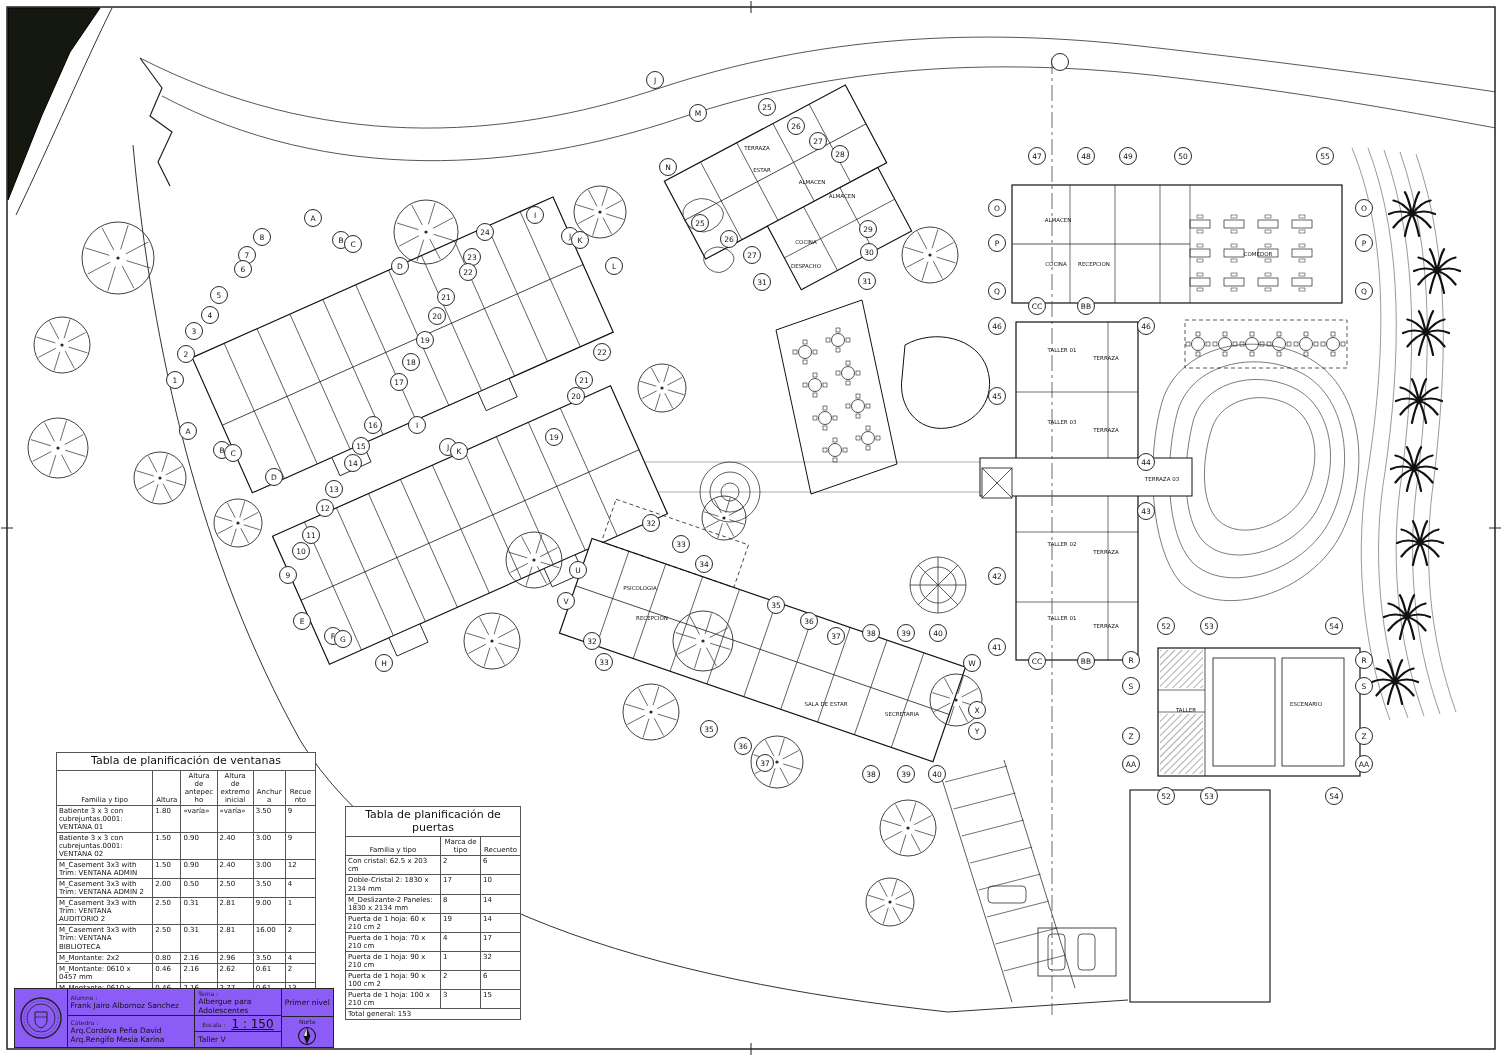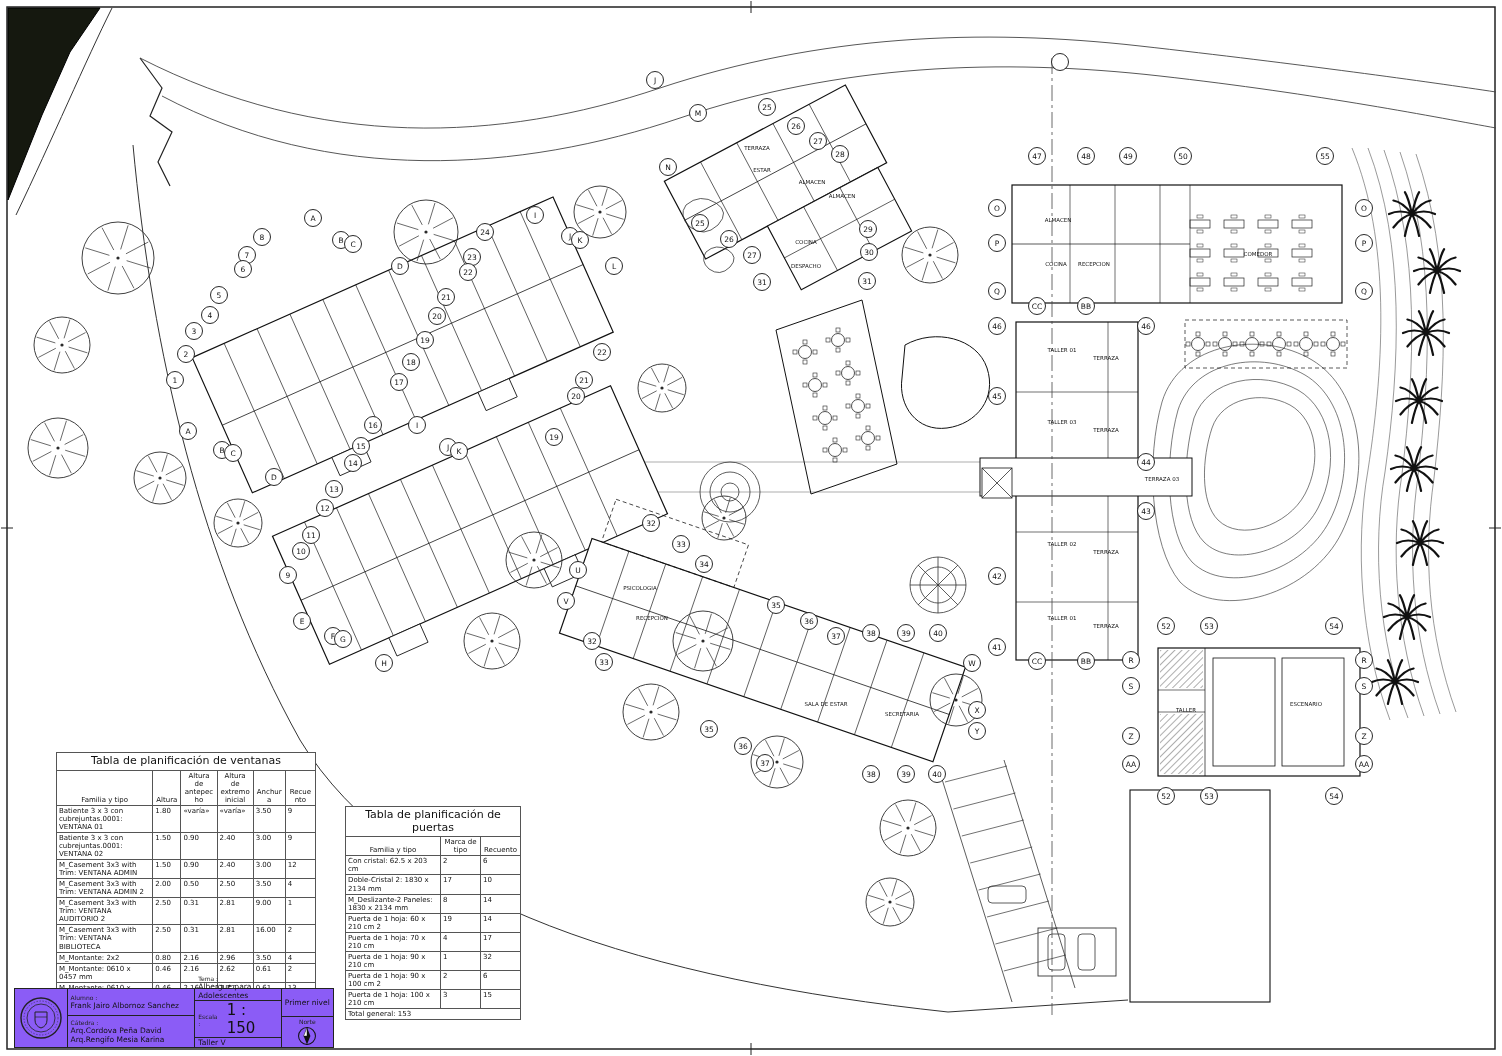--- a/index.html
+++ b/index.html
@@ -1008,21 +1008,21 @@
         <span class="tb-value">Arq.Rengifo Mesia Karina</span>
       </div>
     </div>
     <div class="tb-cell" style="width:86px;justify-content:flex-end;">
       <div class="tb-row">
         <span class="tb-label">Tema :</span>
         <span class="tb-value">Albergue para Adolescentes</span>
       </div>
       <div class="tb-row" style="flex-direction:row;align-items:center;">
         <span class="tb-label">Escala :</span>
-        <span class="tb-value" style="font-size:15px;">1 : 150</span>
+        <span class="tb-value" style="font-size:12px;text-decoration:underline;">1 : 150</span>
       </div>
       <div class="tb-row">
         <span class="tb-value">Taller V</span>
       </div>
     </div>
     <div class="tb-cell" style="width:52px;border-right:none;">
       <div class="tb-row">
         <span class="center">Primer nivel</span>
       </div>
       <div class="tb-row" style="align-items:center;">

